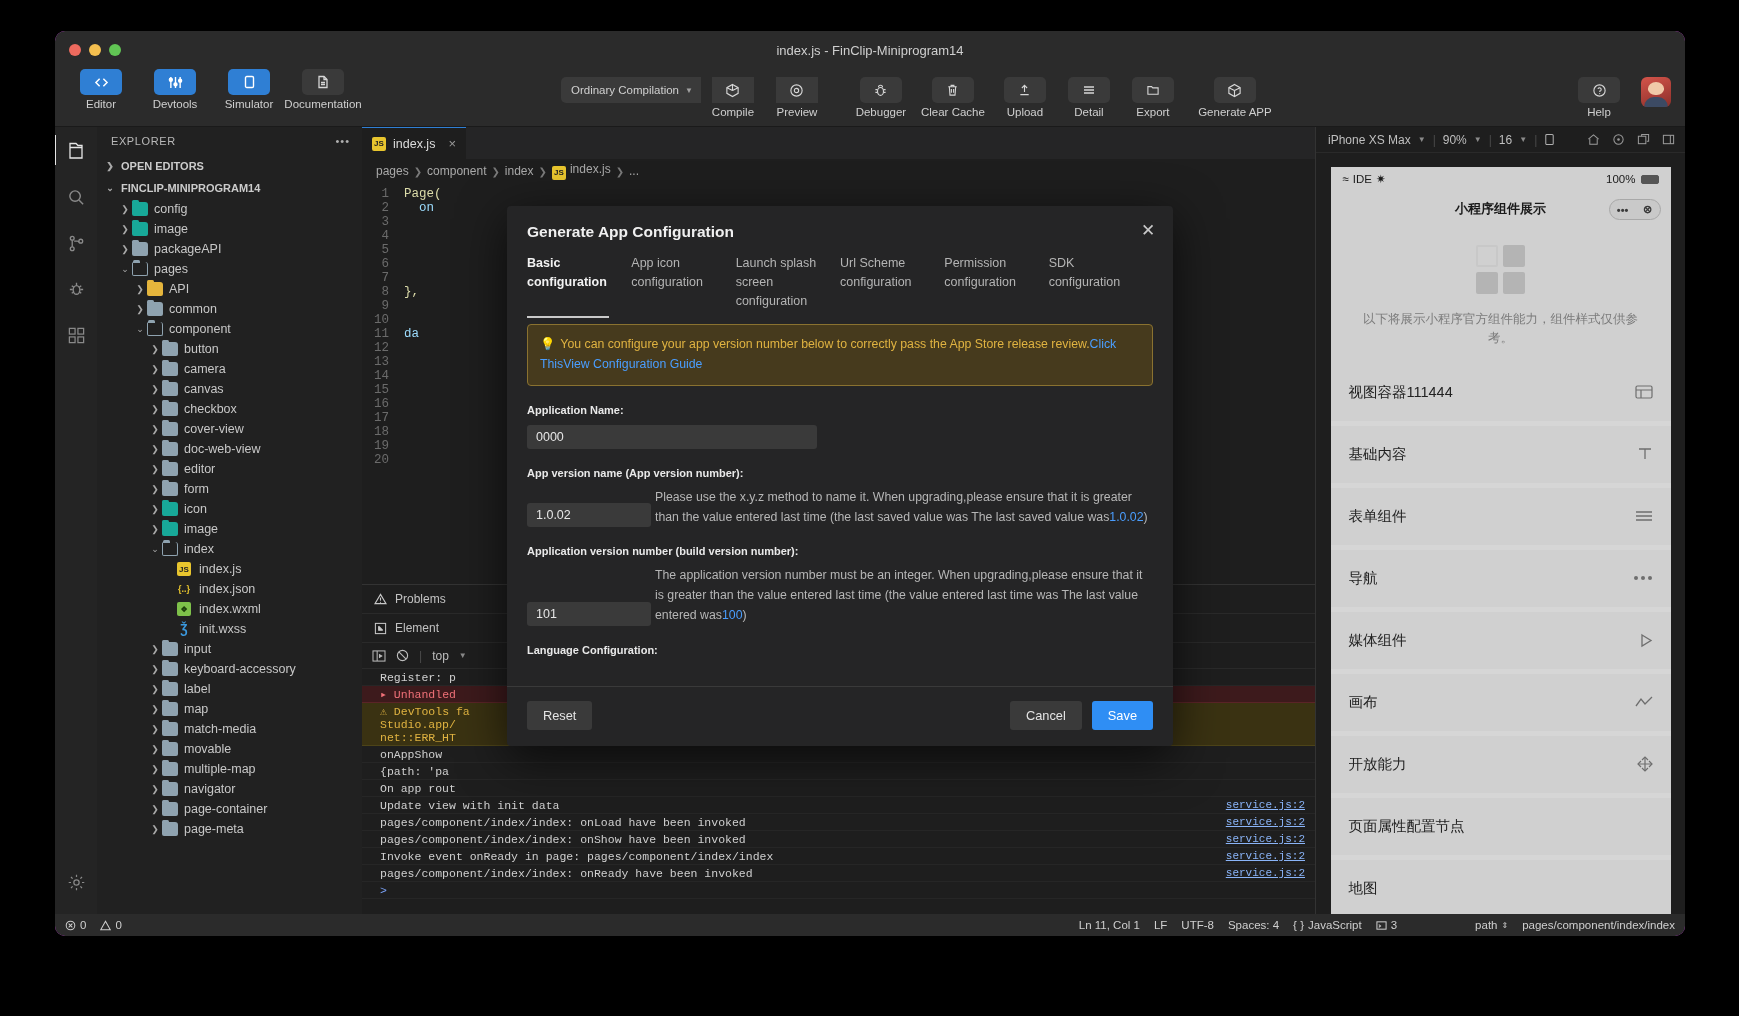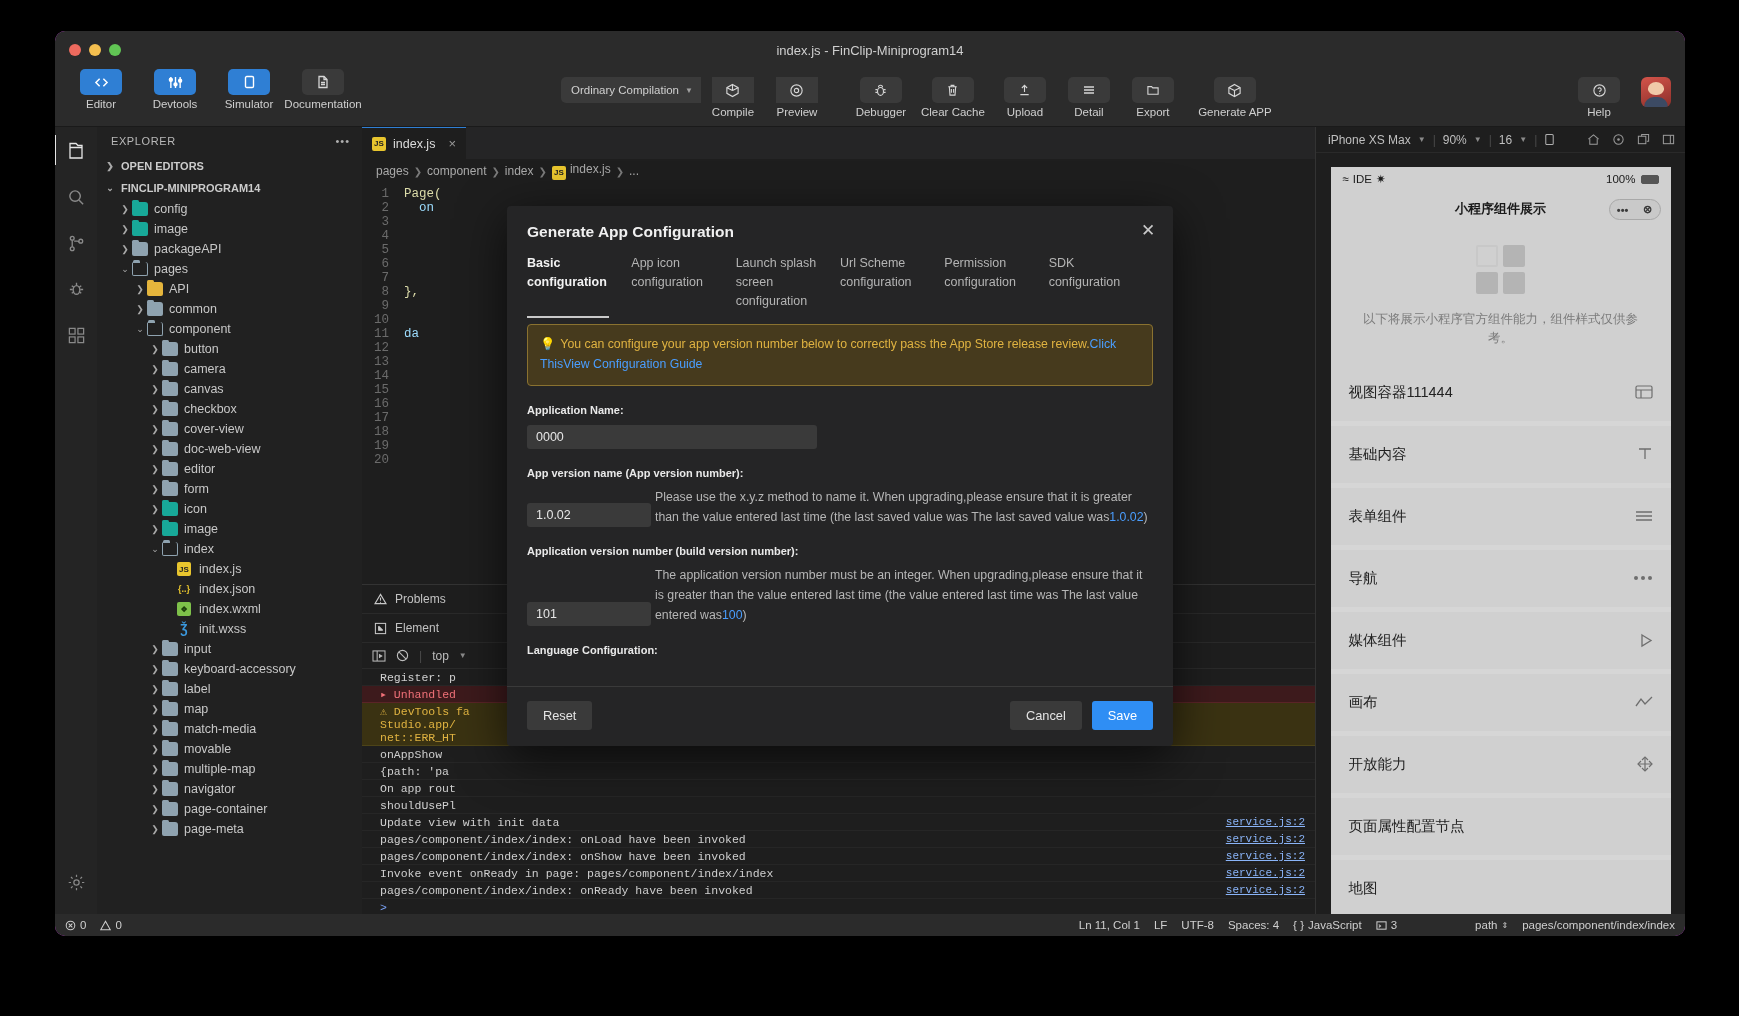--- a/index.html
+++ b/index.html
@@ -905,23 +905,20 @@
 net::ERR_HT</span>
               </div>
               <div class="cl">
                 <span style="white-space: pre-line;">onAppShow</span>
               </div>
               <div class="cl">
                 <span style="white-space: pre-line;">{path: 'pa</span>
               </div>
               <div class="cl">
                 <span style="white-space: pre-line;">On app rout</span>
-              </div>
-              <div class="cl">
-                <span style="white-space: pre-line;">shouldUsePl</span>
               </div>
               <div class="cl">
                 <span style="white-space: pre-line;">Update view with init data</span>
                 <span class="src">service.js:2</span>
               </div>
               <div class="cl">
                 <span style="white-space: pre-line;">pages/component/index/index: onLoad have been invoked</span>
                 <span class="src">service.js:2</span>
               </div>
               <div class="cl">

